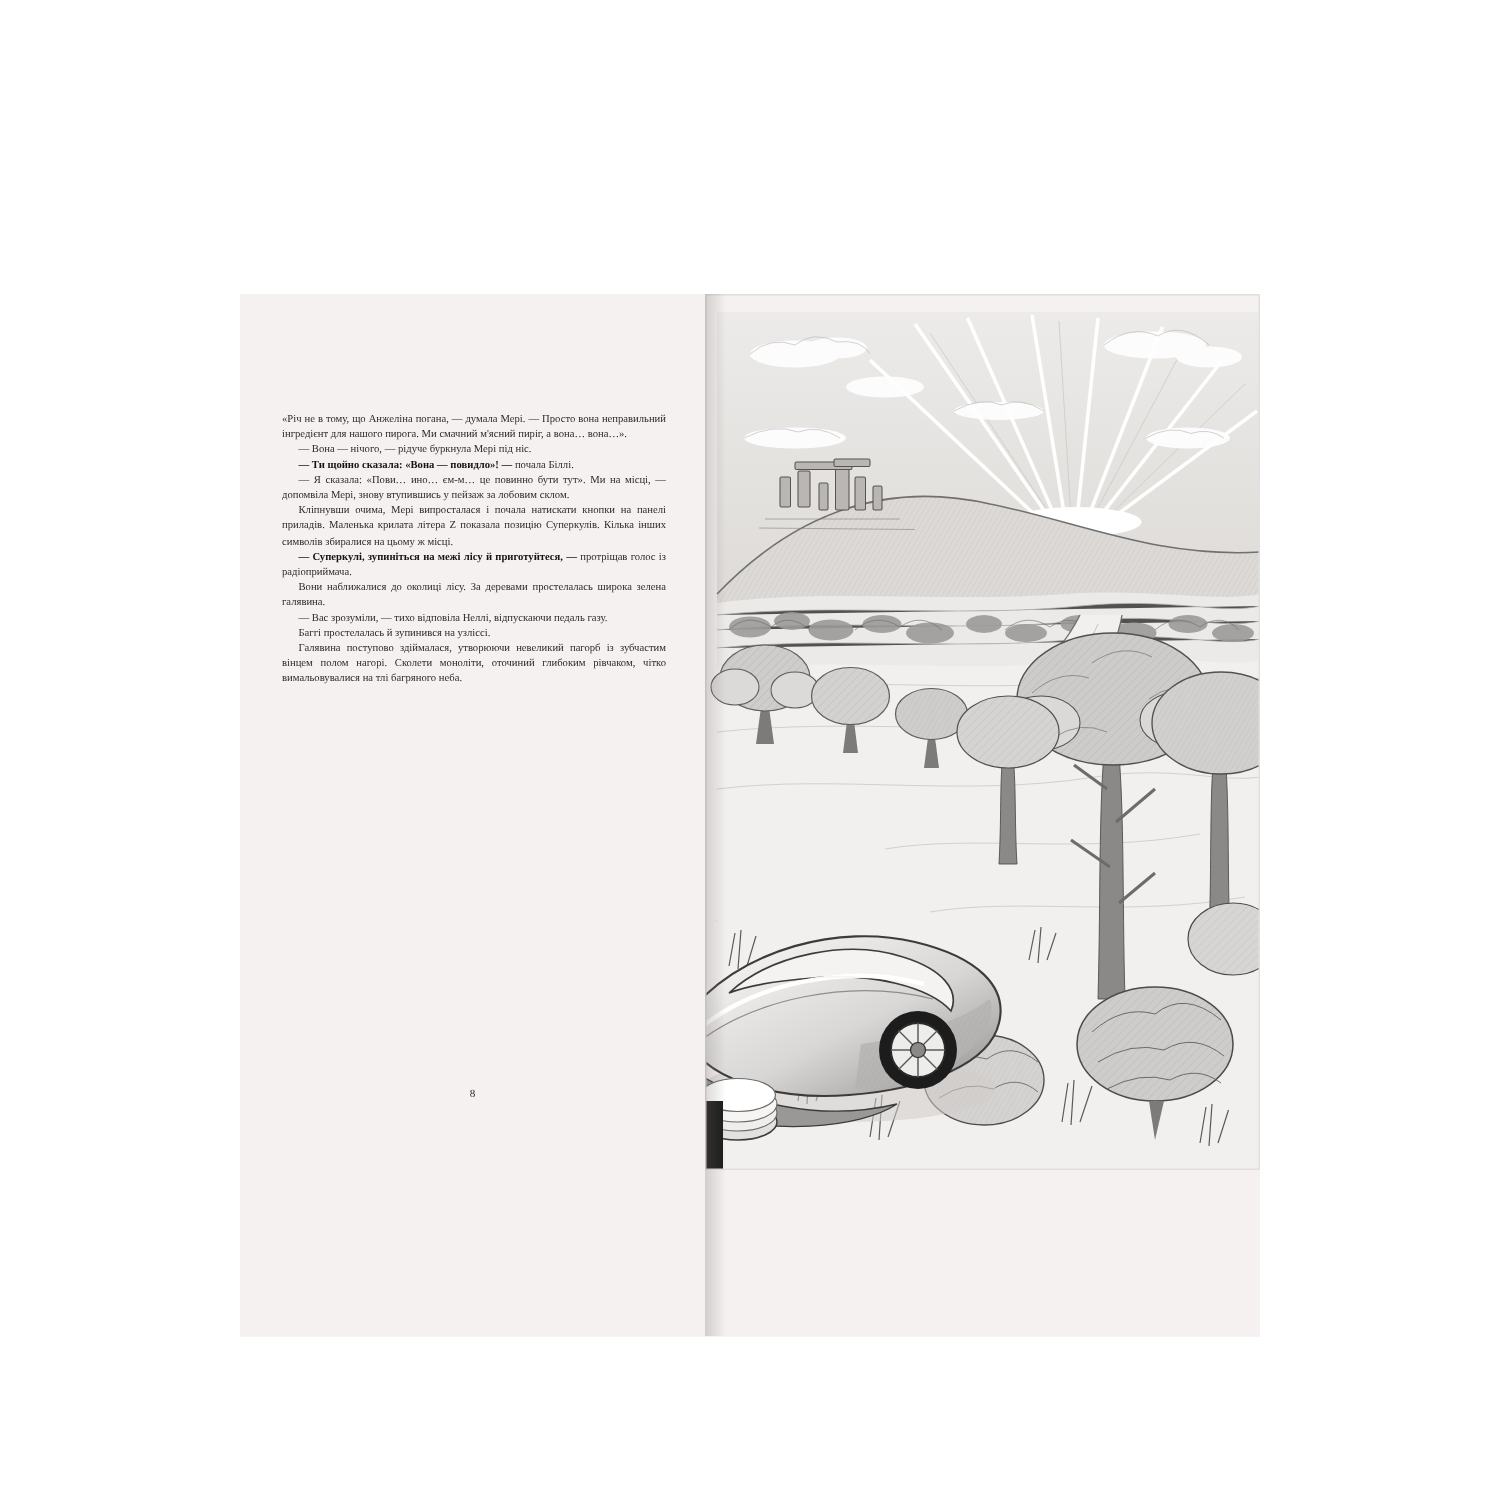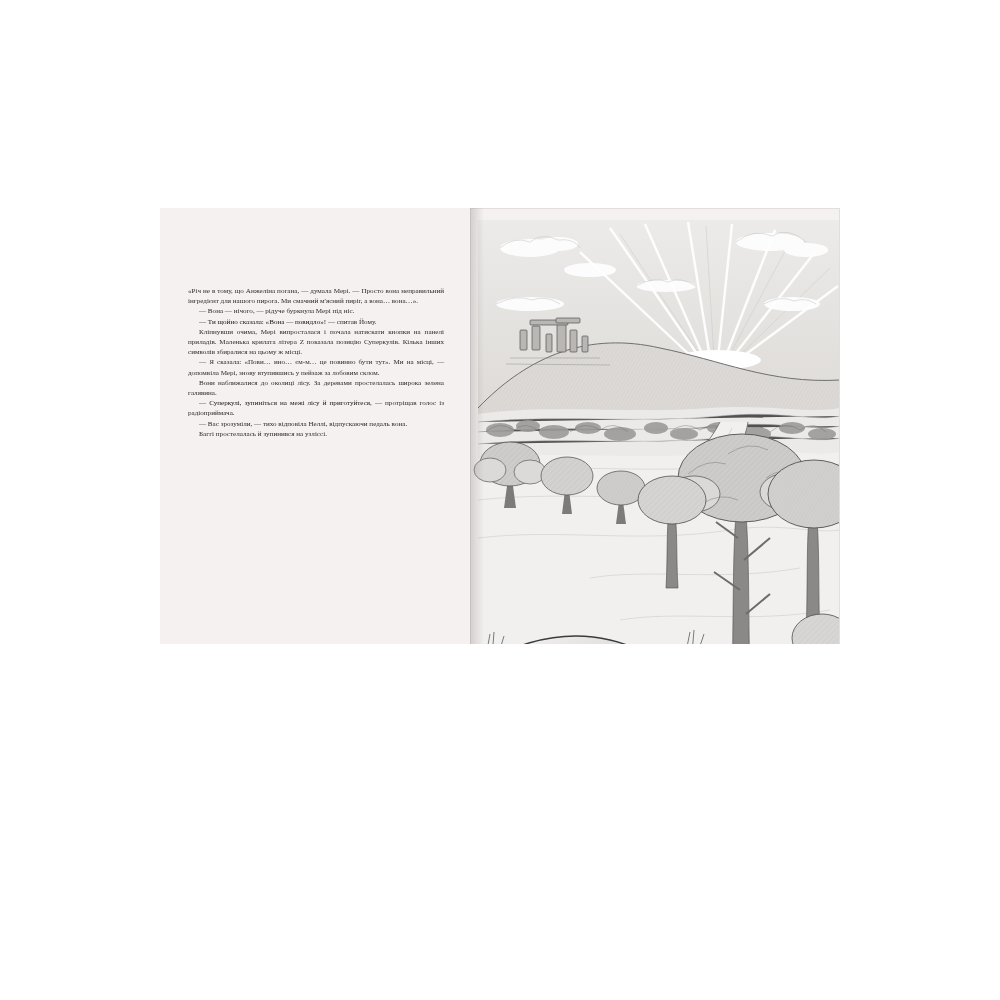--- a/index.html
+++ b/index.html
@@ -7,23 +7,23 @@
     padding: 0;
     width: 1000px;
     height: 1000px;
     background: #ffffff;
     font-family: "Liberation Serif", serif;
   }
 
   #spread {
     position: absolute;
     left: 160px;
-    top: 208px;
+    top: 196px;
     width: 680px;
-    height: 436px;
+    height: 695px;
     background: #f4f0ef;
     overflow: hidden;
     display: flex;
   }
 
   
   .page-left {
     width: 310px;
     height: 100%;
     background: #f5f1f0;
@@ -43,21 +43,21 @@
   }
 
   .body-text p {
     margin: 0;
     text-indent: 11px;
   }
 
   .body-text p.noindent { text-indent: 0; }
 
   .dialog-bold {
-    font-weight: normal;
+    font-weight: bold;
     color: #141414;
   }
 
   .page-number {
     position: absolute;
     left: 0;
     right: 0;
     top: 528px;
     text-align: center;
     font-size: 7.4px;
@@ -97,28 +97,29 @@
 </head>
 <body>
 
 <div id="spread">
 
   <div class="page-left">
     <div class="body-text">
       <p class="noindent"><span>«Річ не в тому, що Анжеліна погана, — думала Мері. — Просто вона неправильний інгредієнт для нашого пирога. Ми смачний м'ясний пиріг, а вона… вона…».</span></p>
       <p><span>— Вона — нічого, — рідуче буркнула Мері під ніс.</span></p>
       <p><span class="dialog-bold">— Ти щойно сказала: «Вона — повидло»! —</span>
-        <span>спитав Йому.</span></p>
+        <span>почала Біллі.</span></p>
+      <p><span>— Я сказала: «Пови… ино… єм-м… це повинно бути тут». Ми на місці, — допомвіла Мері, знову втупившись у пейзаж за лобовим склом.</span></p>
       <p><span>Кліпнувши очима, Мері випросталася і почала натискати кнопки на панелі приладів. Маленька крилата літера Z показала позицію Суперкулів. Кілька інших символів збиралися на цьому ж місці.</span></p>
-      <p><span>— Я сказала: «Пови… ино… єм-м… це повинно бути тут». Ми на місці, — допомвіла Мері, знову втупившись у пейзаж за лобовим склом.</span></p>
-      <p><span>Вони наближалися до околиці лісу. За деревами простелалась широка зелена галявина.</span></p>
       <p><span class="dialog-bold">— Суперкулі, зупиніться на межі лісу й приготуйтеся, —</span>
         <span>протріщав голос із радіоприймача.</span></p>
-      <p><span>— Вас зрозуміли, — тихо відповіла Неллі, відпускаючи педаль вона.</span></p>
+      <p><span>Вони наближалися до околиці лісу. За деревами простелалась широка зелена галявина.</span></p>
+      <p><span>— Вас зрозуміли, — тихо відповіла Неллі, відпускаючи педаль газу.</span></p>
       <p><span>Баггі простелалась й зупинився на узліссі.</span></p>
+      <p><span>Галявина поступово здіймалася, утворюючи невеликий пагорб із зубчастим вінцем полом нагорі. Сколети моноліти, оточиний глибоким рівчаком, чітко вимальовувалися на тлі багряного неба.</span></p>
     </div>
     <div class="page-number">8</div>
   </div>
 
   <div class="page-right">
     <div class="illo">
       <svg width="370" height="584" viewBox="0 0 370 584" xmlns="http://www.w3.org/2000/svg">
         <defs>
           <pattern id="hatch" width="4" height="4" patternUnits="userSpaceOnUse" patternTransform="rotate(45)">
             <line x1="0" y1="0" x2="0" y2="4" stroke="#8d8d8d" stroke-width="0.7"></line>

